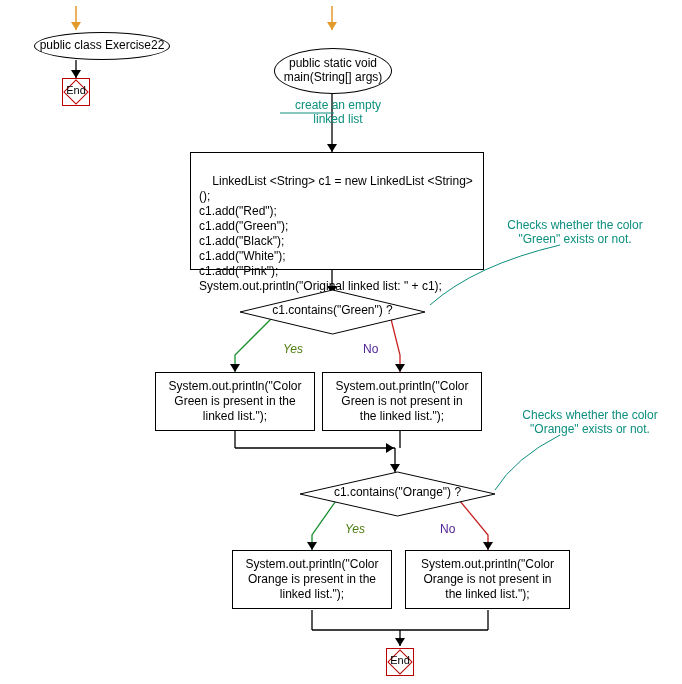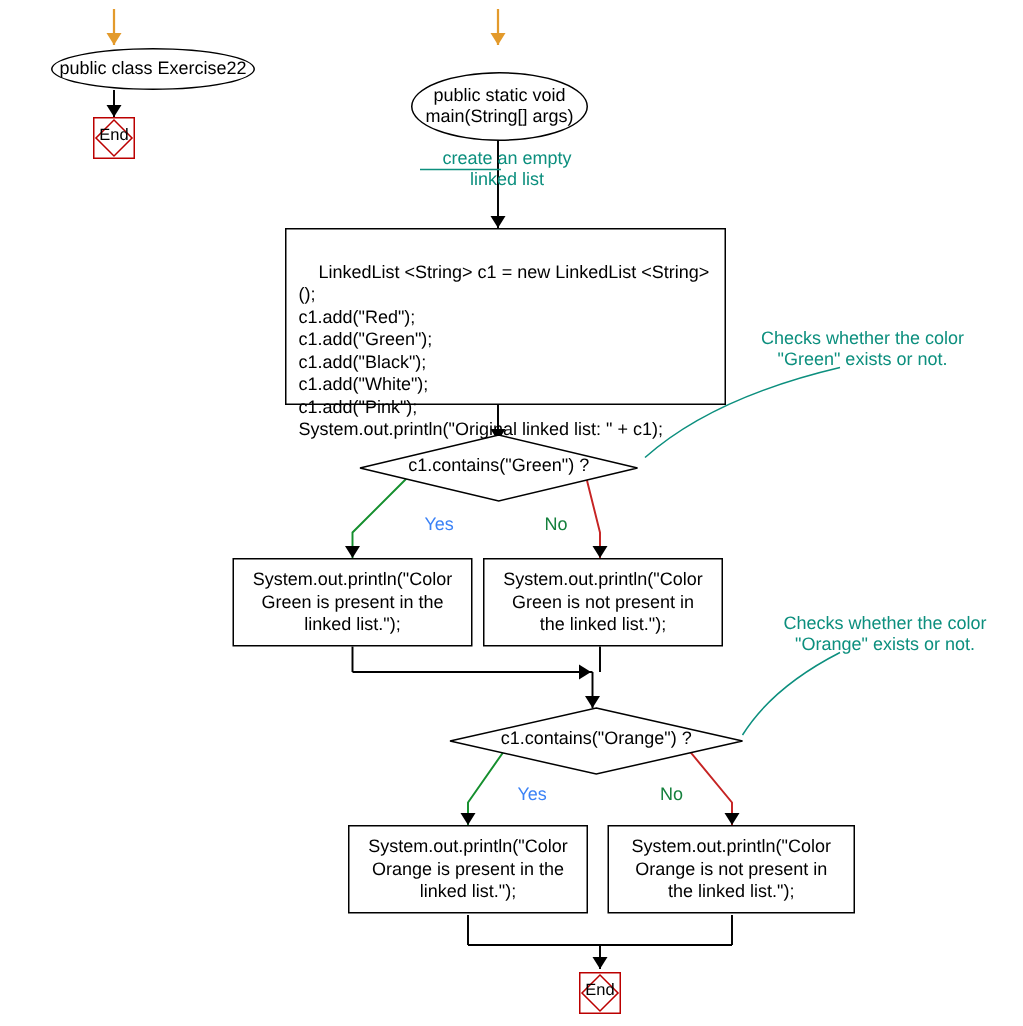--- a/index.html
+++ b/index.html
@@ -52,22 +52,22 @@
   }
   .process.left { text-align: left; }
 
   
   svg.diamond { position:absolute; overflow:visible; }
 
   
   .comment { color: #0c8f7e; font-size: 12px; text-align: center; line-height:1.2; }
 
   
-  .yes { color: #3b82f6; font-size: 12px; }
-  .no  { color: #15803d; font-size: 12px; }
+  .yes { color: #4d7c0f; font-size: 12px; font-style: italic; }
+  .no  { color: #4c1d95; font-size: 12px; }
 
   
   .arrow-down  { width:0;height:0;border-left:5px solid transparent;border-right:5px solid transparent;border-top:8px solid #000; }
   .arrow-down-orange  { width:0;height:0;border-left:5px solid transparent;border-right:5px solid transparent;border-top:8px solid #e39a2b; }
   .arrow-right { width:0;height:0;border-top:5px solid transparent;border-bottom:5px solid transparent;border-left:8px solid #000; }
 
   
   svg.connectors { position:absolute; left:0; top:0; width:682px; height:684px; pointer-events:none; }
 </style>
 </head>

